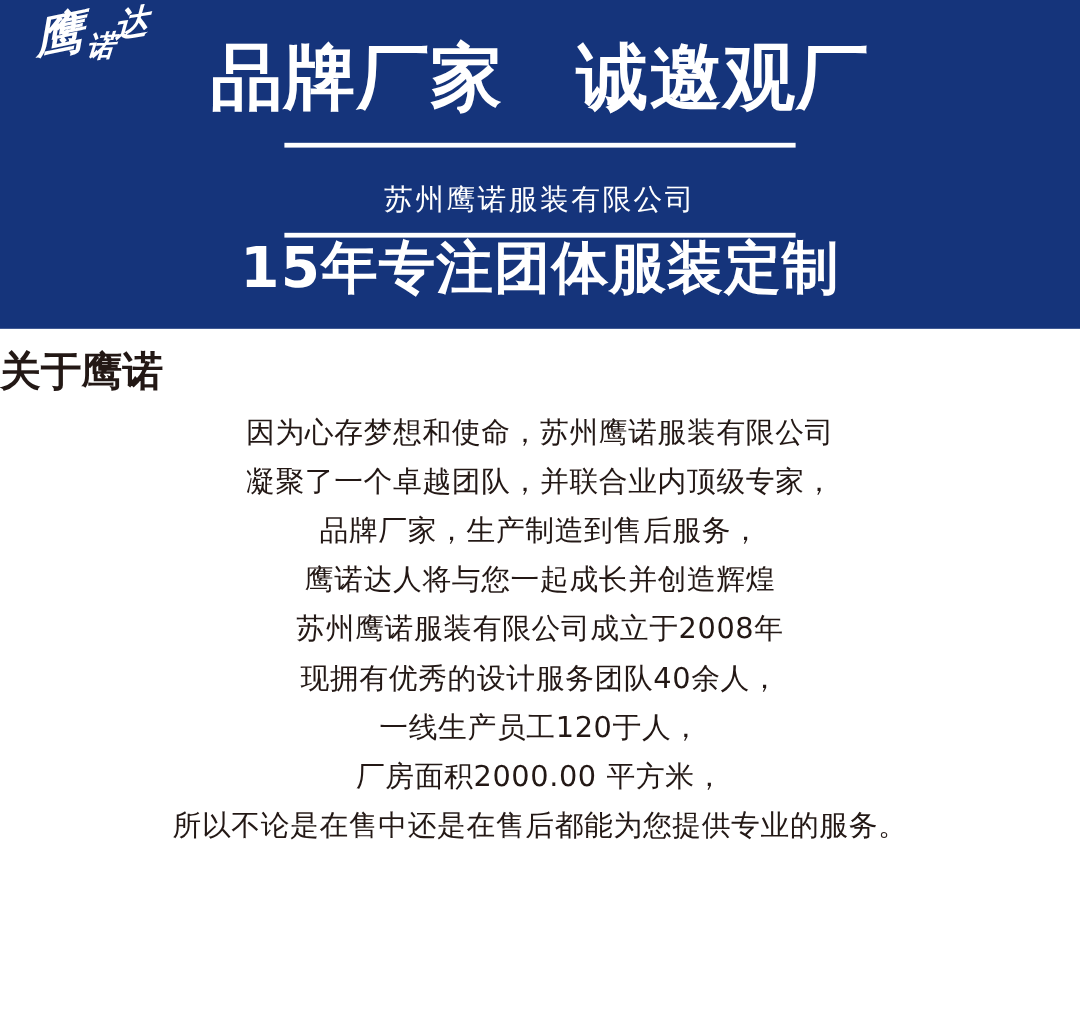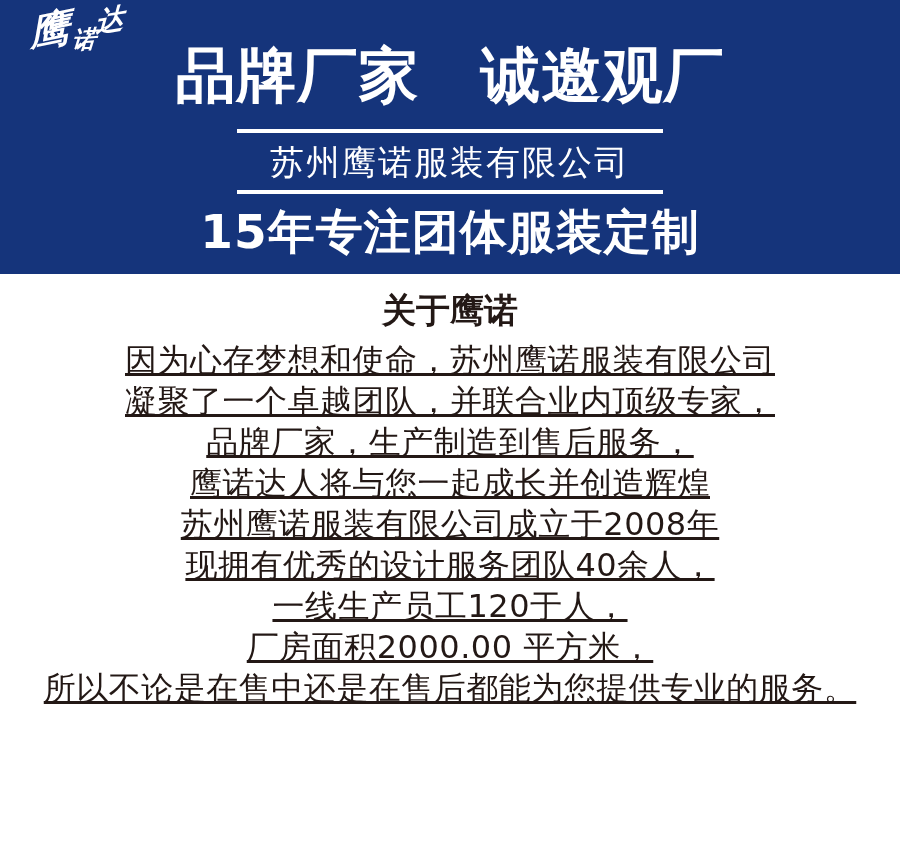--- a/index.html
+++ b/index.html
@@ -34,66 +34,64 @@
     white-space: nowrap;
     transform: rotate(-4deg);
   }
   .logo-ch { display: inline-block; line-height: 1; }
   .logo-ch-1 { font-size: 40px; transform: skewX(-8deg) rotate(-8deg); }
   .logo-ch-2 { font-size: 24px; transform: translateY(6px) skewX(-8deg); margin-left: 2px; }
   .logo-ch-3 { font-size: 28px; transform: translateY(-10px) skewX(-12deg) rotate(-6deg); margin-left: 1px; }
 
   .hero-title {
     margin: 0;
-    padding-top: 42px;
+    padding-top: 32px;
     font-size: 60px;
     line-height: 1.1;
     font-weight: 900;
     letter-spacing: 1px;
     white-space: pre;
   }
   .hero-divider {
     width: 426px;
     height: 4px;
     background: #ffffff;
     margin: 0 auto;
   }
   .divider-top { margin-top: 21px; }
   .divider-bottom { margin-top: 7px; }
   .hero-company {
-    margin-top: 8px;
-    font-size: 34px;
+    margin-top: 22px;
+    font-size: 24px;
     line-height: 42px;
     font-weight: 500;
     letter-spacing: 2px;
   }
   .hero-tagline {
-    margin-top: 12px;
     font-size: 47px;
     line-height: 1.1;
     font-weight: 900;
     letter-spacing: 1px;
   }
 
   
   .about { width: 900px; color: #231815; }
   .about-heading {
     margin: 16px 0 0 0;
     font-size: 34px;
     line-height: 40px;
     font-weight: bold;
-    text-align: center;
+    text-align: left;
   }
   .about-body {
     margin-top: 10px;
-    font-size: 32px;
+    font-size: 24px;
     line-height: 41px;
     text-align: center;
     letter-spacing: 0.5px;
-    text-decoration: underline;
   }
   .about-line { white-space: nowrap; }
 </style>
 </head>
 <body>
 
 <div class="page">
 
   <header class="hero">
 

